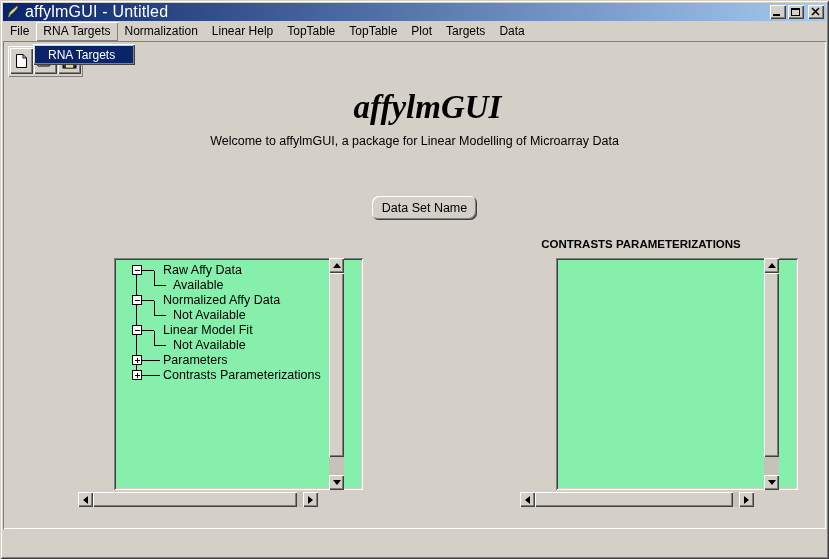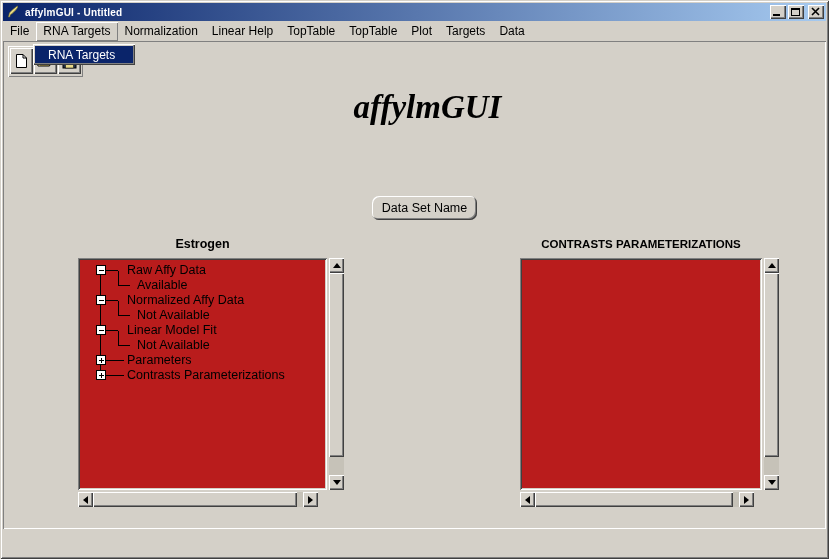--- a/index.html
+++ b/index.html
@@ -8,21 +8,21 @@
     position:relative;width:829px;height:559px;background:#d4d0c8;
     font-family:"Liberation Sans","DejaVu Sans",sans-serif;font-size:12px;color:#000;
     box-shadow:inset 1px 1px 0 #d4d0c8,inset -1px -1px 0 #404040,inset 2px 2px 0 #fff,inset -2px -2px 0 #808080;
     padding:3px;overflow:hidden;
   }
   .titlebar{
     height:18px;display:flex;align-items:center;padding:0 2px;
     background:linear-gradient(to right,#0a246a,#a6caf0);
   }
   .titlebar .app-icon{width:14px;height:14px;margin:0 5px 0 1px;flex:none;}
-  .titlebar .title-text{color:#fff;font-weight:bold;font-size:10px;flex:1;white-space:nowrap;letter-spacing:.2px;}
+  .titlebar .title-text{color:#fff;font-weight:normal;font-size:16px;flex:1;white-space:nowrap;letter-spacing:.2px;}
   .winbtn{width:16px;height:14px;background:#d4d0c8;margin-left:2px;position:relative;flex:none;
     box-shadow:inset 1px 1px 0 #fff,inset -1px -1px 0 #404040,inset -2px -2px 0 #808080;}
   .winbtn.close{margin-left:4px;}
   .glyph-min{position:absolute;left:3px;bottom:3px;width:7px;height:2px;background:#000;}
   .glyph-max{position:absolute;left:3px;top:3px;width:9px;height:8px;border:1px solid #000;border-top:2px solid #000;}
   .menubar{height:20px;display:flex;align-items:center;}
   .menu-item{padding:2px 7px 3px 7px;white-space:nowrap;}
   .menu-item.active{box-shadow:inset 1px 1px 0 #fff,inset -1px -1px 0 #808080;}
   .client{
     position:relative;height:488px;background:#d4d0c8;
@@ -41,22 +41,22 @@
   .dropdown .dd-item{height:17px;background:#0a246a;color:#fff;display:flex;align-items:center;padding-left:13px;white-space:nowrap;}
   
   .app-title{position:absolute;top:48px;left:0;right:-26px;text-align:center;
     font-family:"Liberation Serif","DejaVu Serif",serif;font-weight:bold;font-style:italic;font-size:33px;}
   .welcome{position:absolute;top:93px;left:0;right:0;text-align:center;font-size:12.5px;}
   .dataset-btn{position:absolute;left:369px;top:155px;width:105px;height:24px;background:#d4d0c8;
     font-size:12.5px;display:flex;align-items:center;justify-content:center;
     box-shadow:inset 1px 1px 0 #fff,inset -1px -1px 0 #404040,inset -2px -2px 0 #808080;border-radius:7px;}
   
   .panel-title{position:absolute;font-weight:bold;text-align:center;white-space:nowrap;}
-  .lb{position:absolute;background:#b91c1c;
-    box-shadow:inset 1px 1px 0 #808080,inset -1px -1px 0 #fff,inset 2px 2px 0 #404040,inset -2px -2px 0 #d4d0c8;}
+  .lb{position:absolute;background:#86efac;
+    box-shadow:inset 1px 1px 0 #808080,inset -1px -1px 0 #fff,inset 2px 2px 0 #404040,inset -2px -2px 0 #d4d0c8;margin-left:36px;}
   .lb-inner{position:absolute;left:2px;top:2px;right:2px;bottom:2px;overflow:hidden;}
   .tree-label{position:absolute;height:14px;line-height:14px;font-size:12.5px;white-space:nowrap;}
   
   .sbv{position:absolute;width:15px;background:#c6c2b8;}
   .sbh{position:absolute;height:15px;background:#c6c2b8;}
   .sb-btn{position:absolute;width:15px;height:15px;background:#d4d0c8;display:flex;align-items:center;justify-content:center;
     box-shadow:inset 1px 1px 0 #fff,inset -1px -1px 0 #404040,inset -2px -2px 0 #808080;}
   .sb-thumb{position:absolute;background:#d4d0c8;
     box-shadow:inset 1px 1px 0 #fff,inset -1px -1px 0 #404040,inset -2px -2px 0 #808080;}
   .tri-up{width:0;height:0;border-left:4px solid transparent;border-right:4px solid transparent;border-bottom:5px solid #000;}
@@ -122,23 +122,23 @@
           <rect x="3.5" y="8.5" width="8" height="5.5" fill="#e8d98a" stroke="#000" stroke-width="0.5"></rect>
         </svg>
       </div>
     </div>
 
     <div class="dropdown">
       <div class="dd-item">RNA Targets</div>
     </div>
 
     <div class="app-title">affylmGUI</div>
+    <div class="welcome">Welcome to affylmGUI, a package for Linear Modelling of Microarray Data</div>
     <div class="dataset-btn">Data Set Name</div>
 
-    <div class="panel-title" style="left:75px;top:196px;width:249px;font-size:12.5px;">Estrogen</div>
 
     <div class="lb" style="left:75px;top:217px;width:249px;height:232px;">
       <div class="lb-inner">
         <svg width="245" height="228" style="position:absolute;left:0;top:0;" shape-rendering="crispEdges">
           <path d="M20.5 10 V115" stroke="#000" fill="none"></path>
 
           <path d="M25 10.5 H38 M38.5 10.5 V25.5 M38.5 25.5 H50" stroke="#000" fill="none"></path>
           <g>
             <rect x="16.5" y="5.5" width="9" height="9" fill="#fff" stroke="#000"></rect>
             <path d="M18.5 10 H23.5" stroke="#000"></path>

